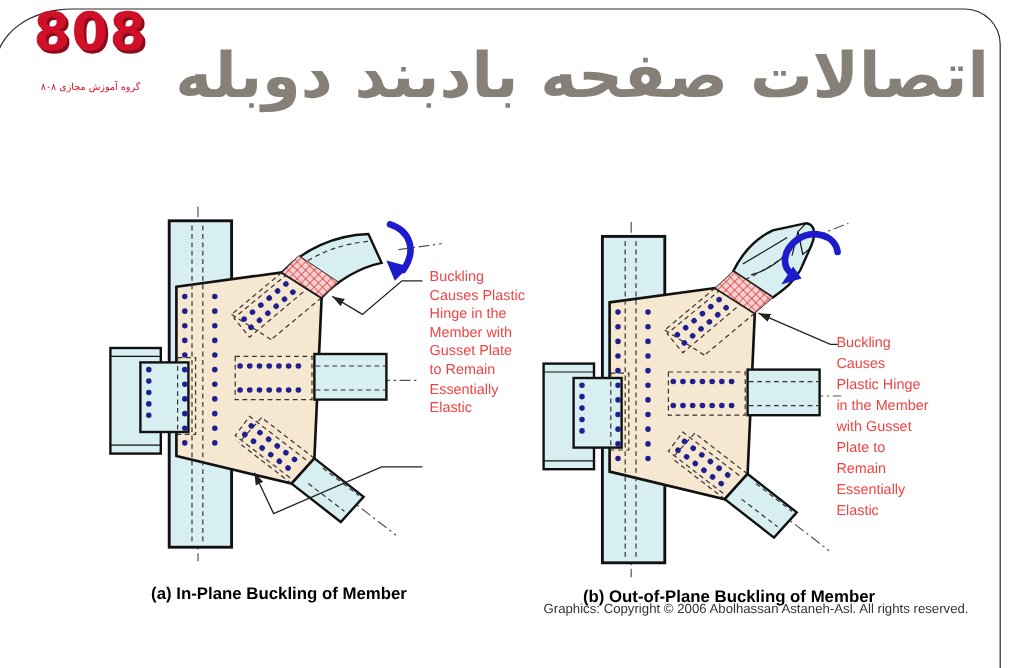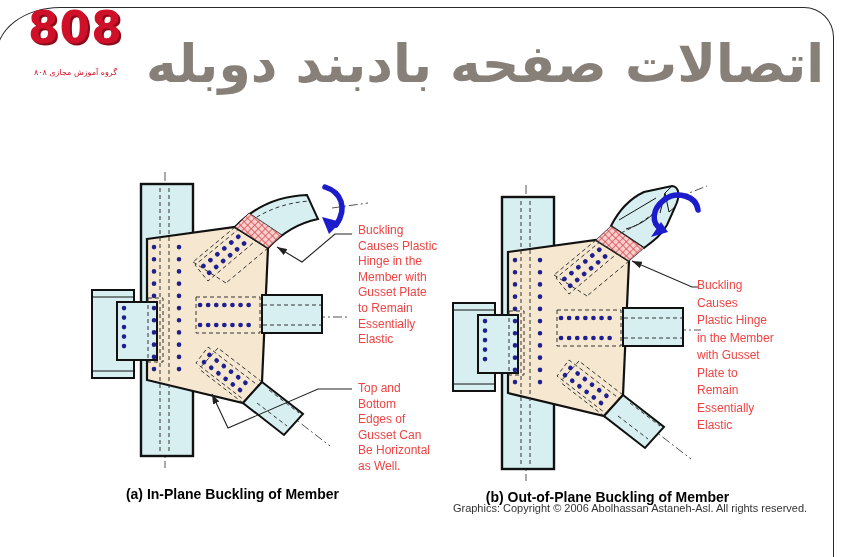--- a/index.html
+++ b/index.html
@@ -247,26 +247,20 @@
   </svg>
 
   <div class="anno" style="left:358px;top:223px;width:110px;">Buckling
 Causes Plastic
 Hinge in the
 Member with
 Gusset Plate
 to Remain
 Essentially
 Elastic</div>
-  <div class="anno" style="left:358px;top:381px;width:110px;">Top and
-Bottom
-Edges of
-Gusset Can
-Be Horizontal
-as Well.</div>
   <div class="anno b1" style="left:697px;top:277px;width:122px;">Buckling
 Causes
 Plastic Hinge
 in the Member
 with Gusset
 Plate to
 Remain
 Essentially
 Elastic</div>
 

